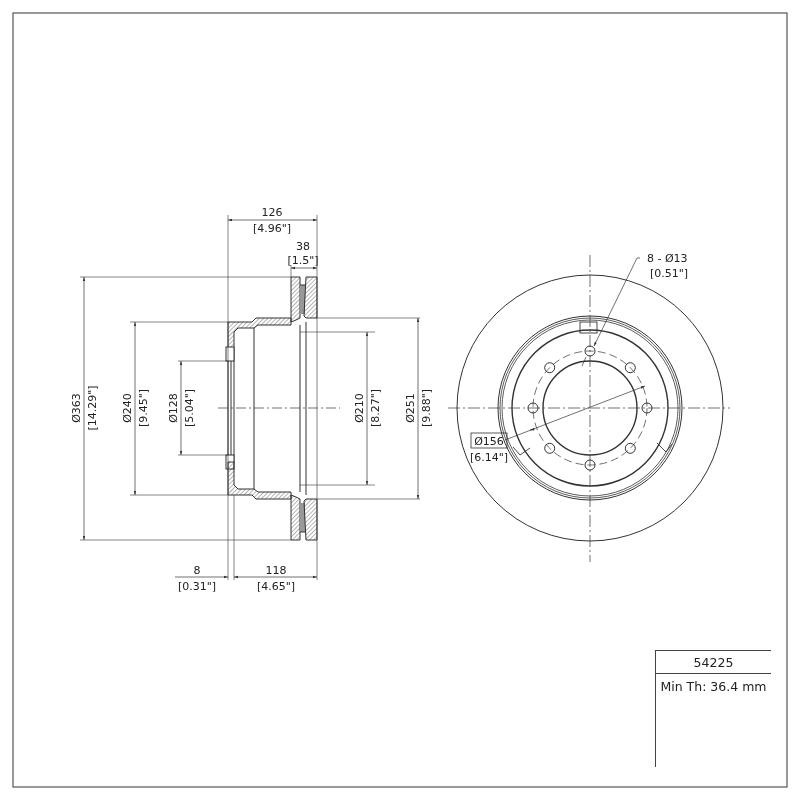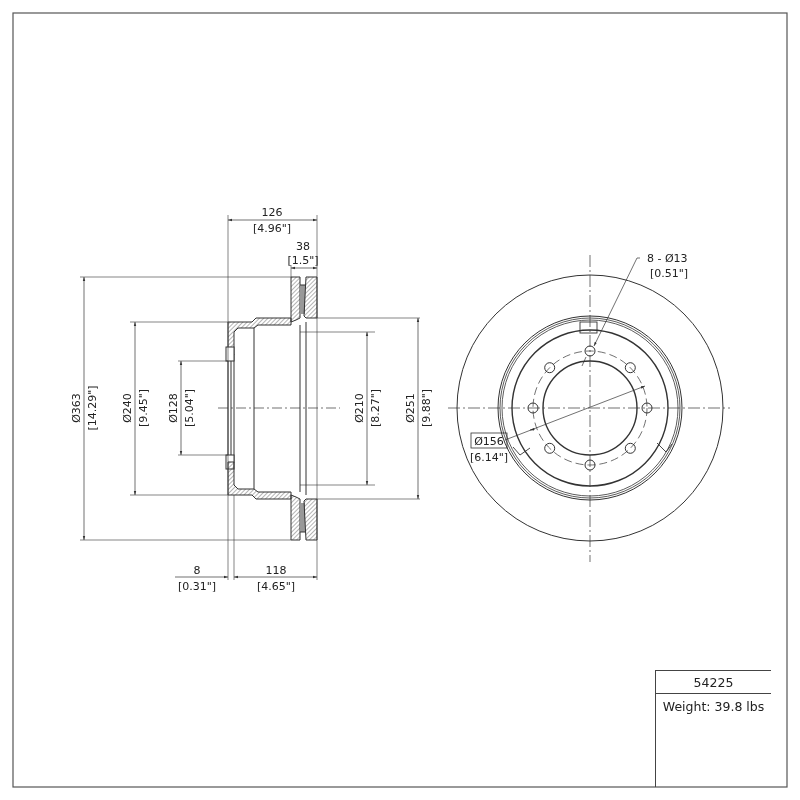--- a/index.html
+++ b/index.html
@@ -1,20 +1,20 @@
 <!DOCTYPE html>
 <html><head>
   <meta charset="utf-8">
   <style>
     html, body { margin: 0; padding: 0; background: #ffffff; }
     body { width: 800px; height: 800px; position: relative; overflow: hidden;
            font-family: "DejaVu Sans", sans-serif; color: #222; }
     #drawing { position: absolute; left: 0; top: 0; }
     .dim { font-family: "DejaVu Sans", sans-serif; font-size: 11px; fill: #222; }
-    .title-block { position: absolute; left: 655px; top: 670px; width: 116px; height: 117px;
+    .title-block { position: absolute; left: 655px; top: 650px; width: 116px; height: 117px;
                    border-left: 1px solid #444; border-top: 1px solid #444; box-sizing: border-box; }
     .tb-row { height: 23.4px; border-bottom: 1px solid #444; box-sizing: border-box;
               display: flex; align-items: center; justify-content: center;
               font-size: 12.5px; color: #222; white-space: nowrap; }
     .tb-row:last-child { border-bottom: none; }
   </style>
 </head>
 <body>
 
 <svg id="drawing" width="800" height="800" viewBox="0 0 800 800" xmlns="http://www.w3.org/2000/svg">
@@ -148,14 +148,14 @@
   <g>
     <text class="dim" x="647" y="262">8 - Ø13</text>
     <text class="dim" x="650" y="277">[0.51"]</text>
     <text class="dim" x="489" y="445" text-anchor="middle">Ø156</text>
     <text class="dim" x="489" y="461" text-anchor="middle">[6.14"]</text>
   </g>
 </svg>
 
 <div class="title-block">
   <div class="tb-row">54225</div>
-  <div class="tb-row">Weight: 39.8 lbs</div>
+  <div class="tb-row">Min Th: 36.4 mm</div>
 </div>
 
 </body></html>

